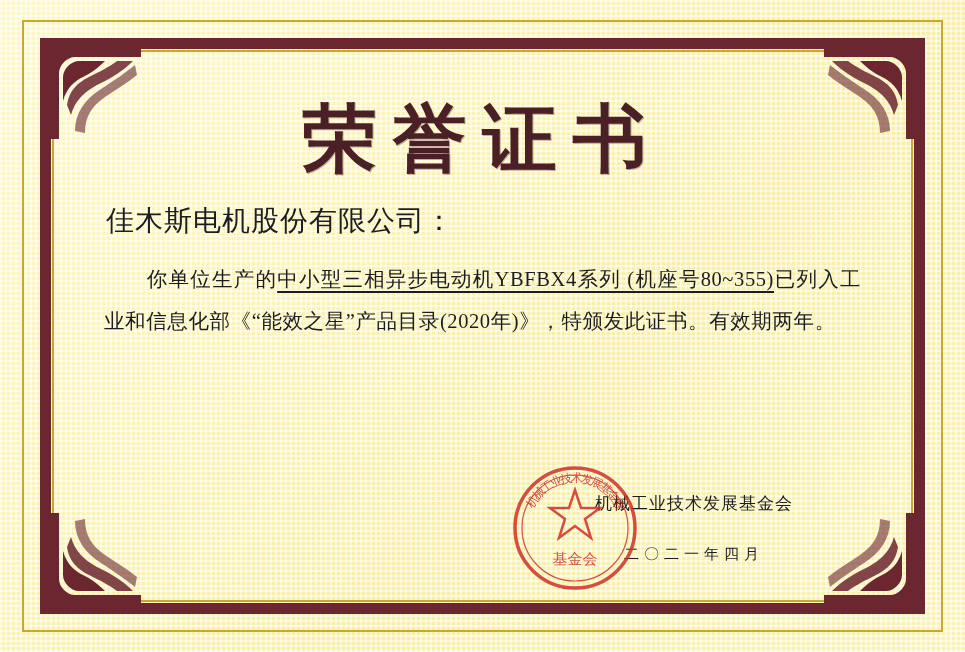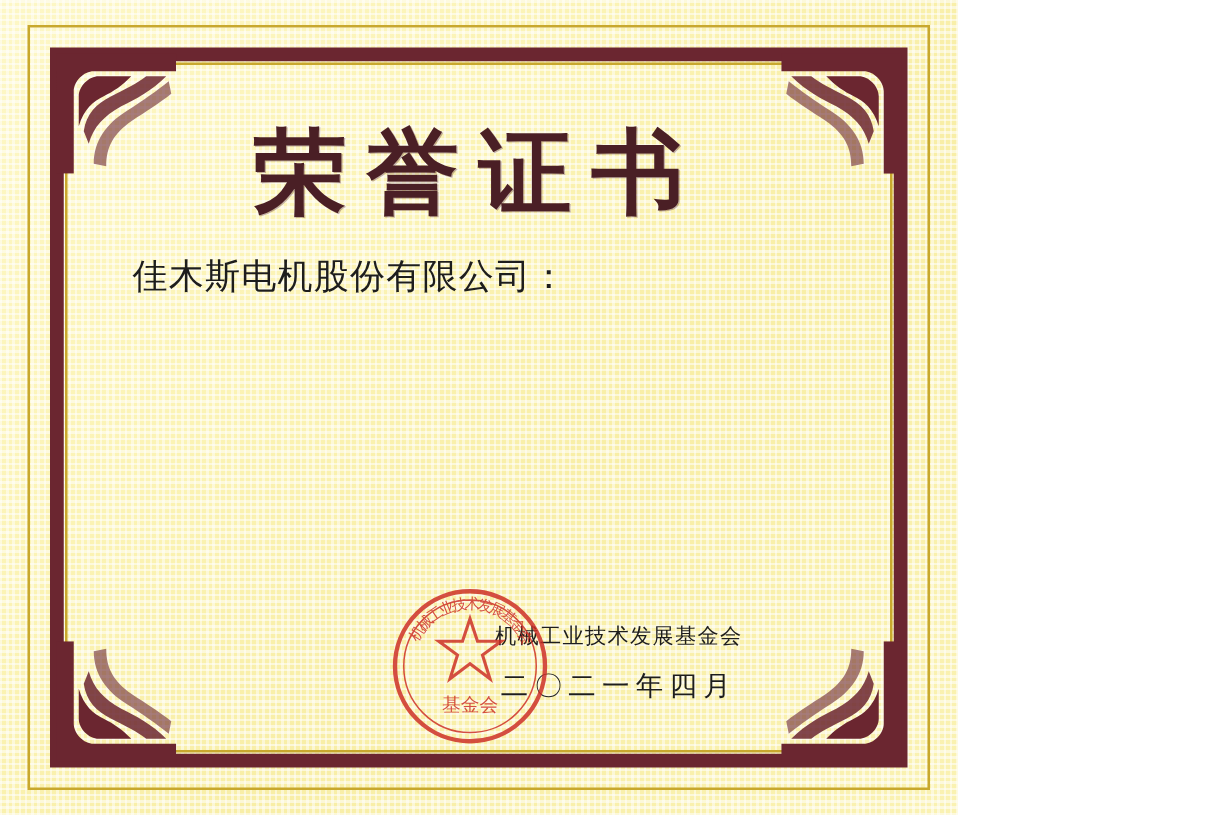--- a/index.html
+++ b/index.html
@@ -10,21 +10,21 @@
     width: 965px;
     height: 652px;
     background: #ffffff;
     font-family: "Liberation Serif", serif;
     overflow: hidden;
   }
 
   
   .certificate {
     position: relative;
-    width: 766px;
+    width: 965px;
     height: 652px;
     box-sizing: border-box;
     background:
       repeating-linear-gradient(0deg, rgba(255,255,255,0.55) 0px, rgba(255,255,255,0.55) 2px, rgba(255,240,170,0.0) 2px, rgba(255,240,170,0.0) 5px),
       repeating-linear-gradient(90deg, rgba(255,255,255,0.5) 0px, rgba(255,255,255,0.5) 2px, rgba(255,240,170,0.0) 2px, rgba(255,240,170,0.0) 5px),
       linear-gradient(135deg, #fdf7c6 0%, #fbf3b4 35%, #f8eea6 60%, #faf2b2 100%);
   }
 
   
   .outer-line {
@@ -122,22 +122,22 @@
     text-align: center;
   }
   .sign-line {
     font-size: 17px;
     color: #1d1d1d;
     letter-spacing: 1px;
     line-height: 1.6;
     white-space: nowrap;
   }
   .sign-date {
-    margin-top: 12px;
-    font-size: 22px;
+    margin-top: 28px;
+    font-size: 15px;
     letter-spacing: 5px;
     color: #1d1d1d;
   }
 
   
   .seal {
     position: absolute;
     left: -22px;
     top: -30px;
     width: 136px;
@@ -188,20 +188,23 @@
     </svg>
   </div>
 
   <div class="content">
 
     <div class="title">荣誉证书</div>
 
 
     <div class="salutation">佳木斯电机股份有限公司：</div>
 
+    <div class="body-text">
+      <span class="indent"></span><span>你单位生产的</span><span class="underline">中小型三相异步电动机YBFBX4系列 (机座号80~355)</span><span>已列入工业和信息化部《“能效之星”产品目录(2020年)》，特颁发此证书。有效期两年。</span>
+    </div>
 
     <div class="sign-block">
 
       <div class="seal">
         <svg width="136" height="136" viewBox="0 0 136 136">
           <circle cx="68" cy="68" r="60" fill="none" stroke="#cc2a22" stroke-width="3.5"></circle>
           <circle cx="68" cy="68" r="53" fill="none" stroke="#cc2a22" stroke-width="1.2"></circle>
           <path d="M68,30 L74,48 L93,48 L78,59 L84,78 L68,66 L52,78 L58,59 L43,48 L62,48 Z" fill="none" stroke="#cc2a22" stroke-width="2.5"></path>
           <text x="68" y="104" text-anchor="middle" font-family="Liberation Serif, serif" font-size="15" fill="#cc2a22">基金会</text>
           <g fill="#cc2a22" font-family="Liberation Serif, serif" font-size="12">

